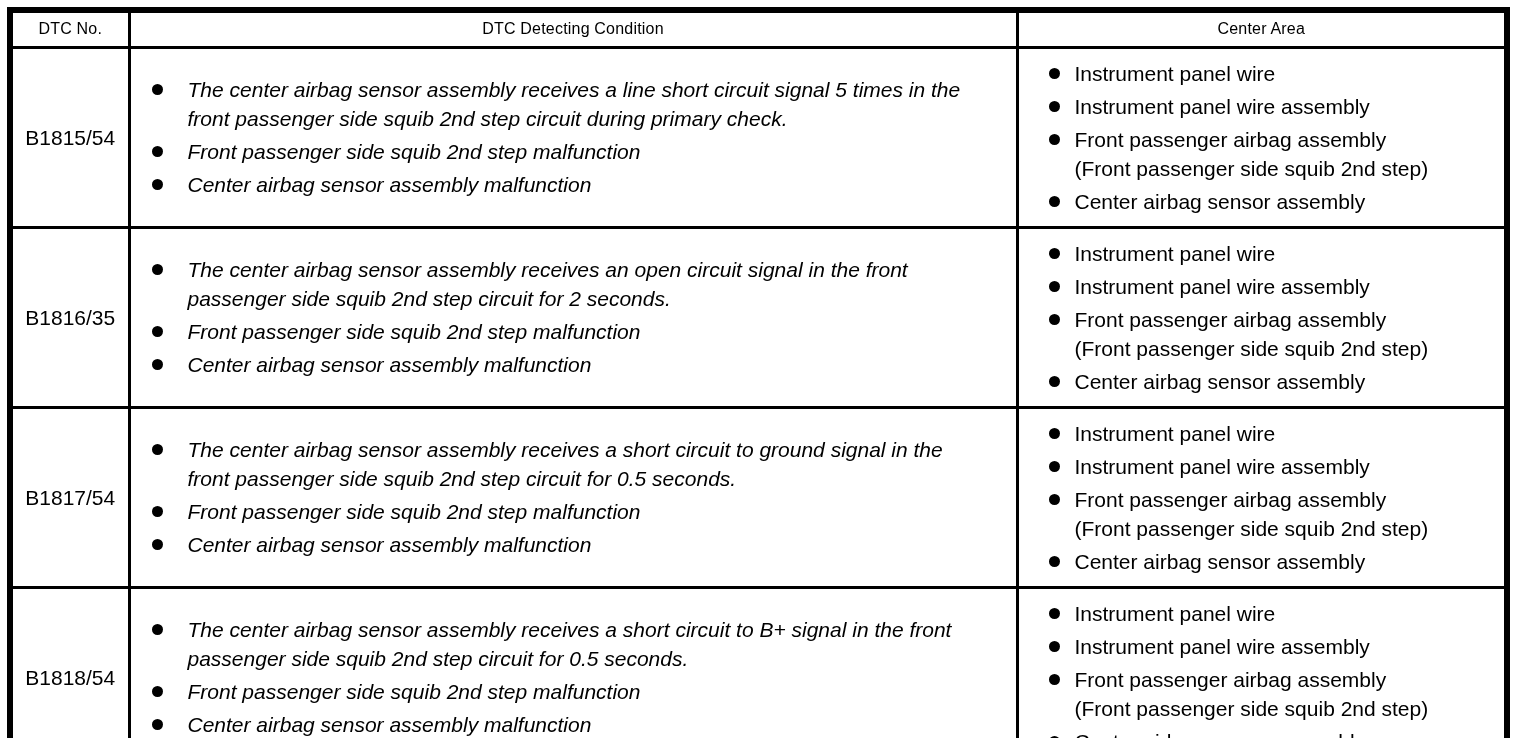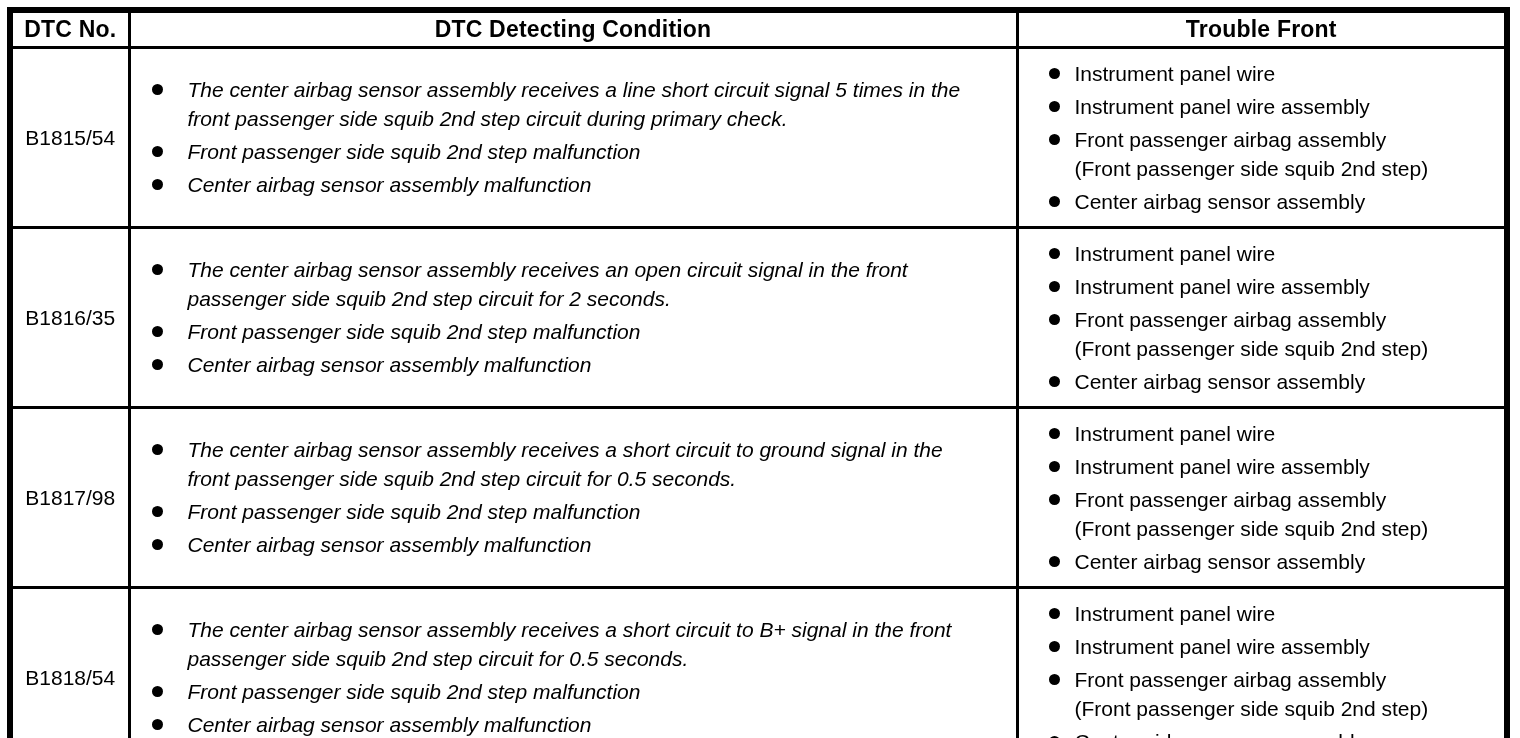--- a/index.html
+++ b/index.html
@@ -37,22 +37,22 @@
   col.c2 { width: 888px; }
   col.c3 { width: auto; }
 
   tr.hdr    { height: 37px; }
   tr.row-0  { height: 180px; }
   tr.row-1  { height: 169px; }
   tr.row-2  { height: 169px; }
   tr.row-3  { height: 169px; }
 
   .dtc-table th {
-    font-size: 23px;
-    font-weight: bold;
+    font-size: 16px;
+    font-weight: normal;
     text-align: center;
     vertical-align: middle;
     letter-spacing: 0.2px;
   }
   .dtc-table td {
     font-size: 21px;
     line-height: 29px;
     vertical-align: middle;
   }
   td.dtc-cell {
@@ -93,21 +93,21 @@
   <table class="dtc-table">
     <colgroup>
         <col class="c1">
         <col class="c2">
         <col class="c3">
       </colgroup>
     <thead>
       <tr class="hdr">
         <th>DTC No.</th>
         <th>DTC Detecting Condition</th>
-        <th>Trouble Front</th>
+        <th>Center Area</th>
       </tr>
     </thead>
     <tbody>
 
       <tr class="row-0">
         <td class="dtc-cell">B1815/54</td>
         <td class="cond-cell">
           <ul class="blist">
             <li class="bitem">
                 <span class="dot"></span>
@@ -181,21 +181,21 @@
               </li>
             <li class="bitem">
                 <span class="dot"></span>
                 <span class="btext">Center airbag sensor assembly</span>
               </li>
           </ul>
         </td>
       </tr>
 
       <tr class="row-2">
-        <td class="dtc-cell">B1817/98</td>
+        <td class="dtc-cell">B1817/54</td>
         <td class="cond-cell">
           <ul class="blist">
             <li class="bitem">
                 <span class="dot"></span>
                 <span class="btext">The center airbag sensor assembly receives a short circuit to ground signal in the front passenger side squib 2nd step circuit for 0.5 seconds.</span>
               </li>
             <li class="bitem">
                 <span class="dot"></span>
                 <span class="btext">Front passenger side squib 2nd step malfunction</span>
               </li>

